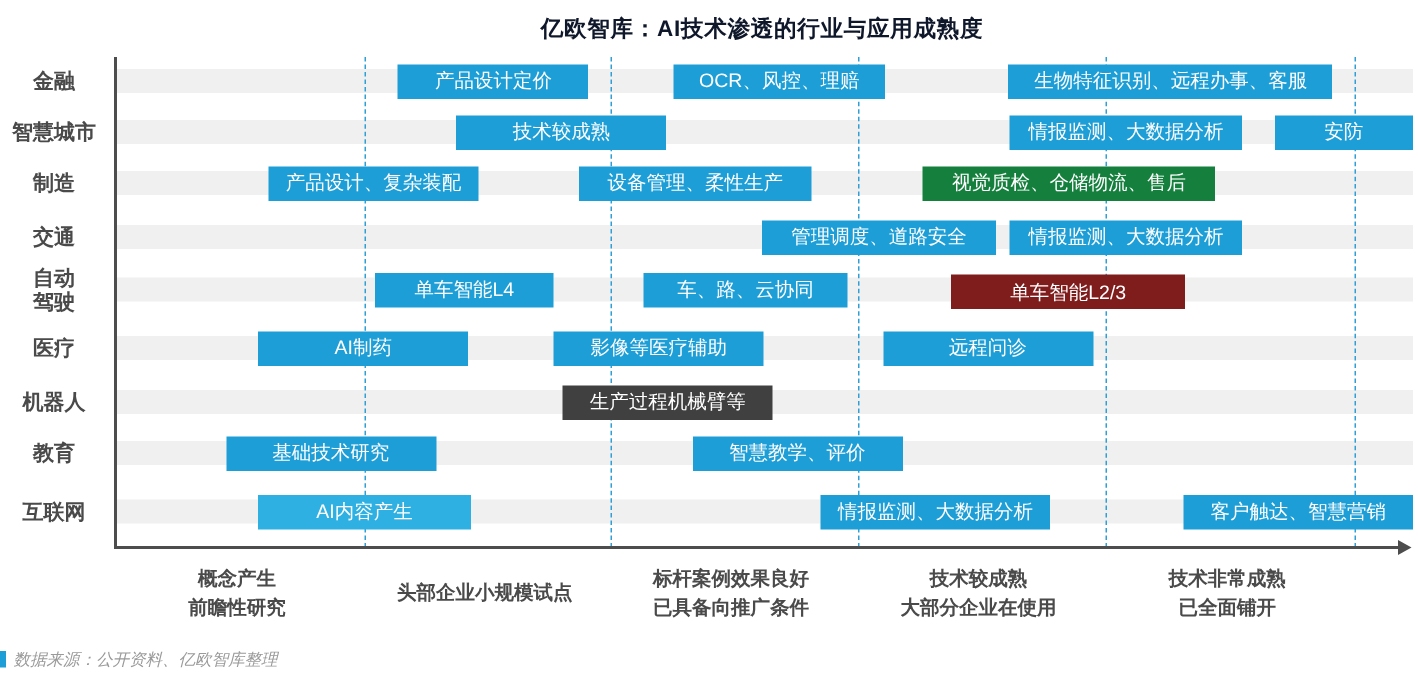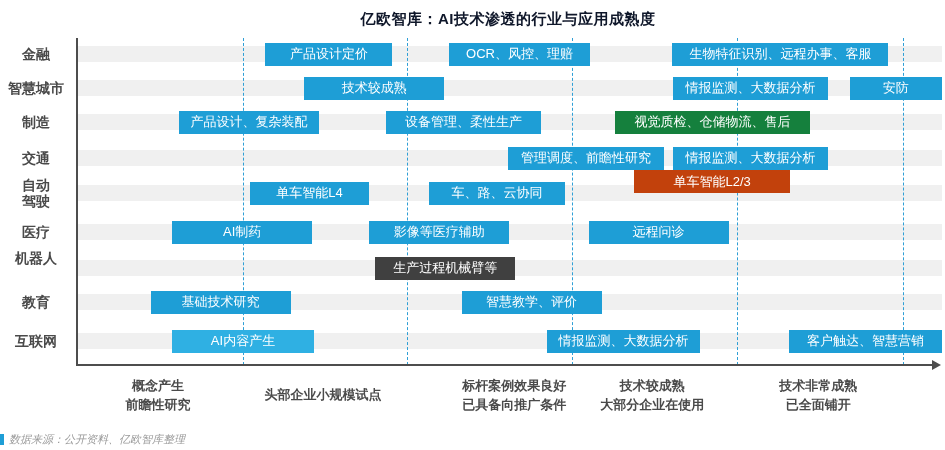--- a/index.html
+++ b/index.html
@@ -59,21 +59,21 @@
 <div class="title">亿欧智库：AI技术渗透的行业与应用成熟度</div>
 
 <div class="row-labels">
     <div class="row-label" style="top: 16px;">金融</div>
     <div class="row-label" style="top: 50px;">智慧城市</div>
     <div class="row-label" style="top: 84px;">制造</div>
     <div class="row-label" style="top: 120px;">交通</div>
     <div class="row-label" style="top: 155px;">自动
 驾驶</div>
     <div class="row-label" style="top: 194px;">医疗</div>
-    <div class="row-label" style="top: 220px;">机器人</div>
+    <div class="row-label" style="top: 230px;">机器人</div>
     <div class="row-label" style="top: 264px;">教育</div>
     <div class="row-label" style="top: 303px;">互联网</div>
   </div>
 
 <div class="plot-area">
     <div class="band" style="top: 8px; background: rgb(240, 240, 240);"></div>
     <div class="band" style="top: 42px; background: rgb(240, 240, 240);"></div>
     <div class="band" style="top: 76px; background: rgb(240, 240, 240);"></div>
     <div class="band" style="top: 112px; background: rgb(240, 240, 240);"></div>
     <div class="band" style="top: 147px; background: rgb(240, 240, 240);"></div>
@@ -88,44 +88,44 @@
     <div class="dash-line" style="left: 95.5%; border-left-color: rgb(47, 159, 214);"></div>
     <div class="bar" style="left: 21.7%; width: 14.7%; top: 4.5px; background: rgb(30, 158, 214);">产品设计定价</div>
     <div class="bar" style="left: 42.9%; width: 16.4%; top: 4.5px; background: rgb(30, 158, 214);">OCR、风控、理赔</div>
     <div class="bar" style="left: 68.8%; width: 25%; top: 4.5px; background: rgb(30, 158, 214);">生物特征识别、远程办事、客服</div>
     <div class="bar" style="left: 26.2%; width: 16.2%; top: 38.5px; background: rgb(30, 158, 214);">技术较成熟</div>
     <div class="bar" style="left: 68.9%; width: 17.9%; top: 38.5px; background: rgb(30, 158, 214);">情报监测、大数据分析</div>
     <div class="bar" style="left: 89.3%; width: 10.7%; top: 38.5px; background: rgb(30, 158, 214);">安防</div>
     <div class="bar" style="left: 11.7%; width: 16.2%; top: 72.5px; background: rgb(30, 158, 214);">产品设计、复杂装配</div>
     <div class="bar" style="left: 32.9%; width: 17.9%; top: 72.5px; background: rgb(30, 158, 214); margin-left: 24px;">设备管理、柔性生产</div>
     <div class="bar" style="left: 62.2%; width: 22.5%; top: 72.5px; background: #15803d;">视觉质检、仓储物流、售后</div>
-    <div class="bar" style="left: 49.8%; width: 18%; top: 108.5px; background: rgb(30, 158, 214);">管理调度、前瞻性研究</div>
+    <div class="bar" style="left: 49.8%; width: 18%; top: 108.5px; background: rgb(30, 158, 214);">管理调度、道路安全</div>
     <div class="bar" style="left: 68.9%; width: 17.9%; top: 108.5px; background: rgb(30, 158, 214);">情报监测、大数据分析</div>
     <div class="bar" style="left: 19.9%; width: 13.8%; top: 143.5px; background: rgb(30, 158, 214);">单车智能L4</div>
     <div class="bar" style="left: 40.6%; width: 15.8%; top: 143.5px; background: rgb(30, 158, 214);">车、路、云协同</div>
-    <div class="bar" style="left: 64.4%; width: 18%; top: 132px; background: #c2410c;">单车智能L2/3</div>
+    <div class="bar" style="left: 64.4%; width: 18%; top: 145px; background: #7f1d1d;">单车智能L2/3</div>
     <div class="bar" style="left: 10.9%; width: 16.2%; top: 182.5px; background: rgb(30, 158, 214);">AI制药</div>
     <div class="bar" style="left: 33.7%; width: 16.2%; top: 182.5px; background: rgb(30, 158, 214);">影像等医疗辅助</div>
     <div class="bar" style="left: 59.1%; width: 16.2%; top: 182.5px; background: rgb(30, 158, 214);">远程问诊</div>
     <div class="bar" style="left: 34.4%; width: 16.2%; top: 218.5px; background: #404040;">生产过程机械臂等</div>
     <div class="bar" style="left: 8.4%; width: 16.2%; top: 252.5px; background: rgb(30, 158, 214);">基础技术研究</div>
     <div class="bar" style="left: 44.4%; width: 16.2%; top: 252.5px; background: rgb(30, 158, 214);">智慧教学、评价</div>
     <div class="bar" style="left: 10.9%; width: 16.4%; top: 291.5px; background: rgb(47, 176, 227);">AI内容产生</div>
     <div class="bar" style="left: 54.3%; width: 17.7%; top: 291.5px; background: rgb(30, 158, 214);">情报监测、大数据分析</div>
     <div class="bar" style="left: 82.3%; width: 17.7%; top: 291.5px; background: rgb(30, 158, 214);">客户触达、智慧营销</div>
   </div>
 
 <div class="x-axis"></div>
 <div class="x-arrow"></div>
 
 <div class="stage-labels">
     <div class="stage-label" style="left: 9.5%;">概念产生
 前瞻性研究</div>
     <div class="stage-label" style="left: 28.6%;">头部企业小规模试点</div>
-    <div class="stage-label" style="left: 47.6%; margin-left: 27px;">标杆案例效果良好
+    <div class="stage-label" style="left: 47.6%;">标杆案例效果良好
 已具备向推广条件</div>
     <div class="stage-label" style="left: 66.7%;">技术较成熟
 大部分企业在使用</div>
     <div class="stage-label" style="left: 85.9%;">技术非常成熟
 已全面铺开</div>
   </div>
 
 <div class="footer">
   <div class="footer-mark"></div>
   <div class="footer-text">数据来源：公开资料、亿欧智库整理</div>

